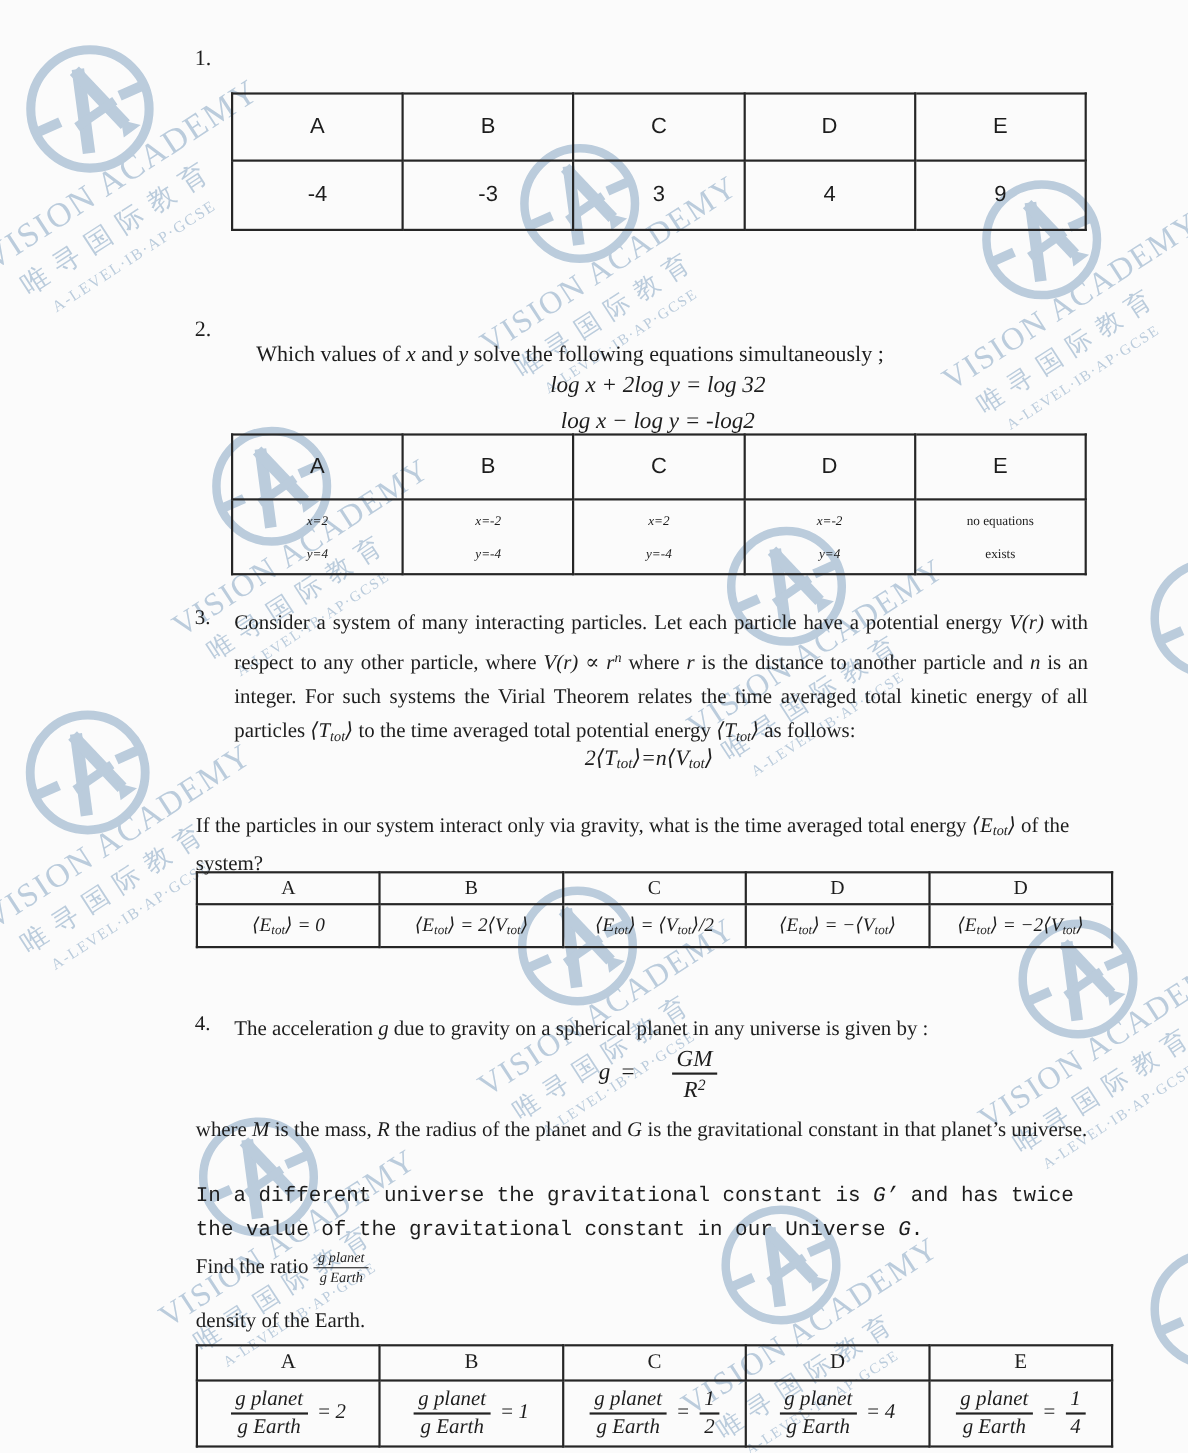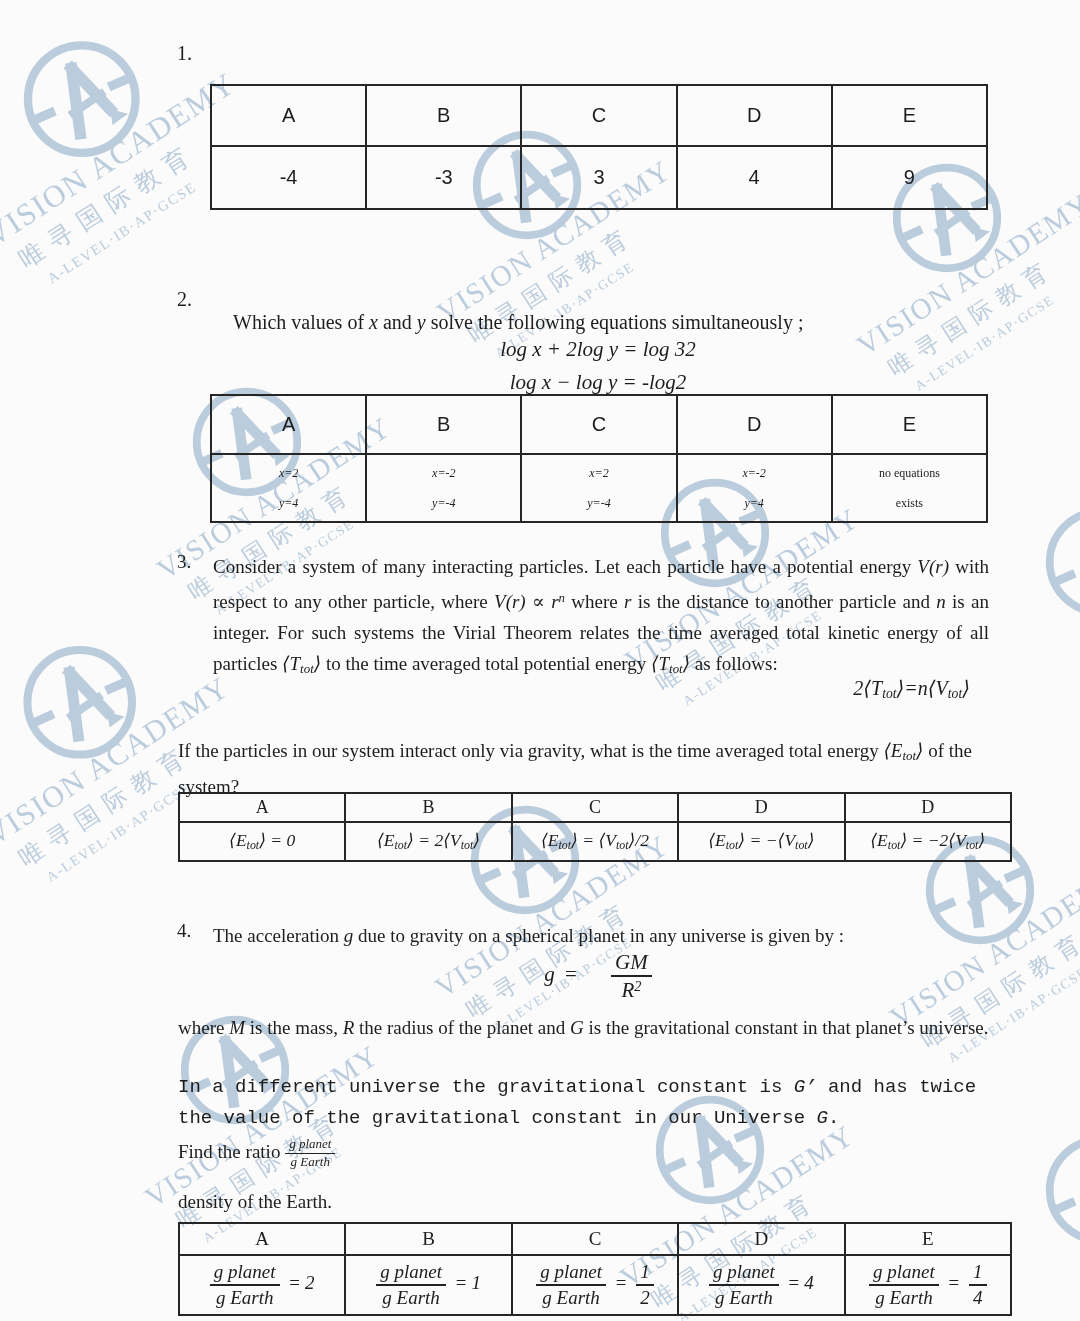--- a/index.html
+++ b/index.html
@@ -36,21 +36,21 @@
   #t3 tr:nth-child(2) td{height:37px;font-size:17.5px;}
   #t4{left:178px;top:1222px;width:834px;}
   #t4 tr:nth-child(1) td{height:30px;font-size:19px;}
   #t4 tr:nth-child(2) td{height:58px;font-size:19px;}
   
   .frac{display:inline-block;vertical-align:middle;text-align:center;line-height:1.15;}
   .frac .fn{display:block;border-bottom:2px solid #222;padding:0 4px 1px;}
   .frac .fd{display:block;padding-top:1px;}
   .eqsp{margin:0 5px;}
   #eqs{left:210px;top:333px;width:776px;text-align:center;font-size:21px;line-height:33px;font-style:italic;z-index:1;position:absolute;}
-  #f3{left:210px;top:676px;width:760px;font-size:20px;z-index:1;position:absolute;text-align:right;}
+  #f3{left:210px;top:676px;width:760px;font-size:20px;z-index:1;position:absolute;text-align:center;}
   #f4{left:210px;top:950px;width:776px;font-size:21px;z-index:1;position:absolute;text-align:center;}
   #f4 .frac{margin-left:24px;}
   .frac-sm{font-size:13px;}
   .frac-sm .fn{border-bottom-width:1px;}
   #q4p4 .p4l2{margin-top:16px;}
 </style>
 </head>
 <body>
 
 <div class="page">

